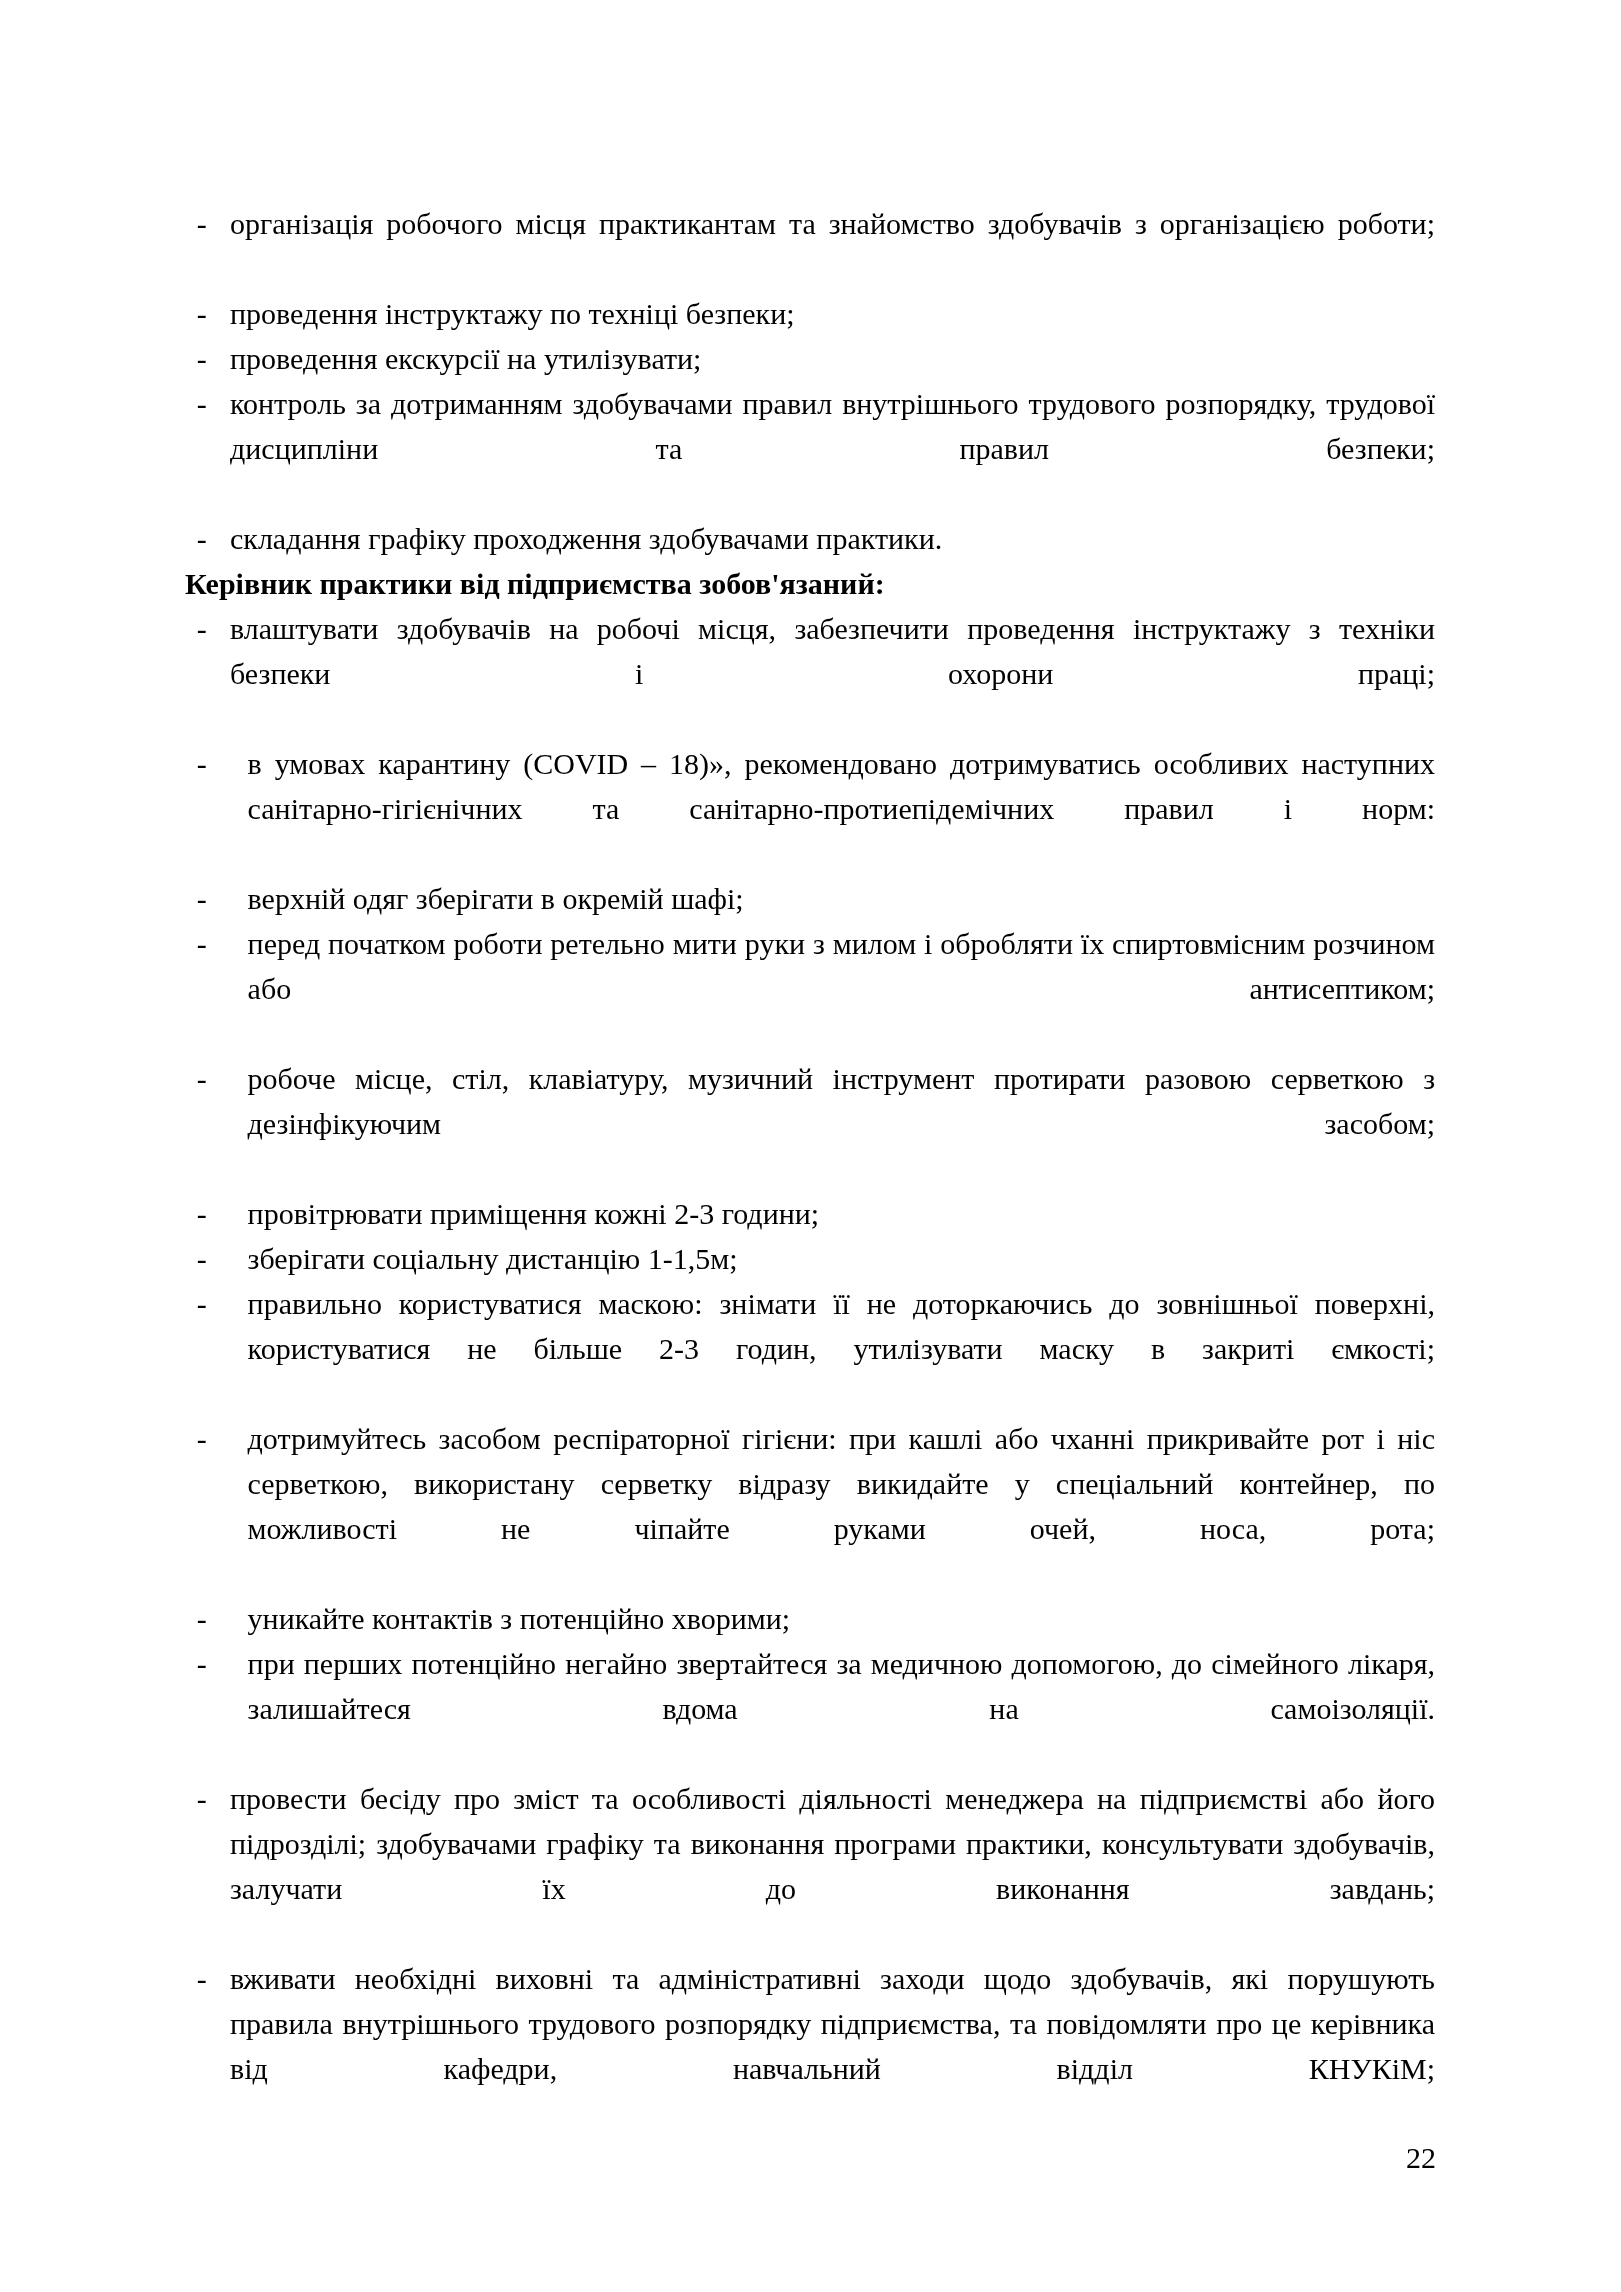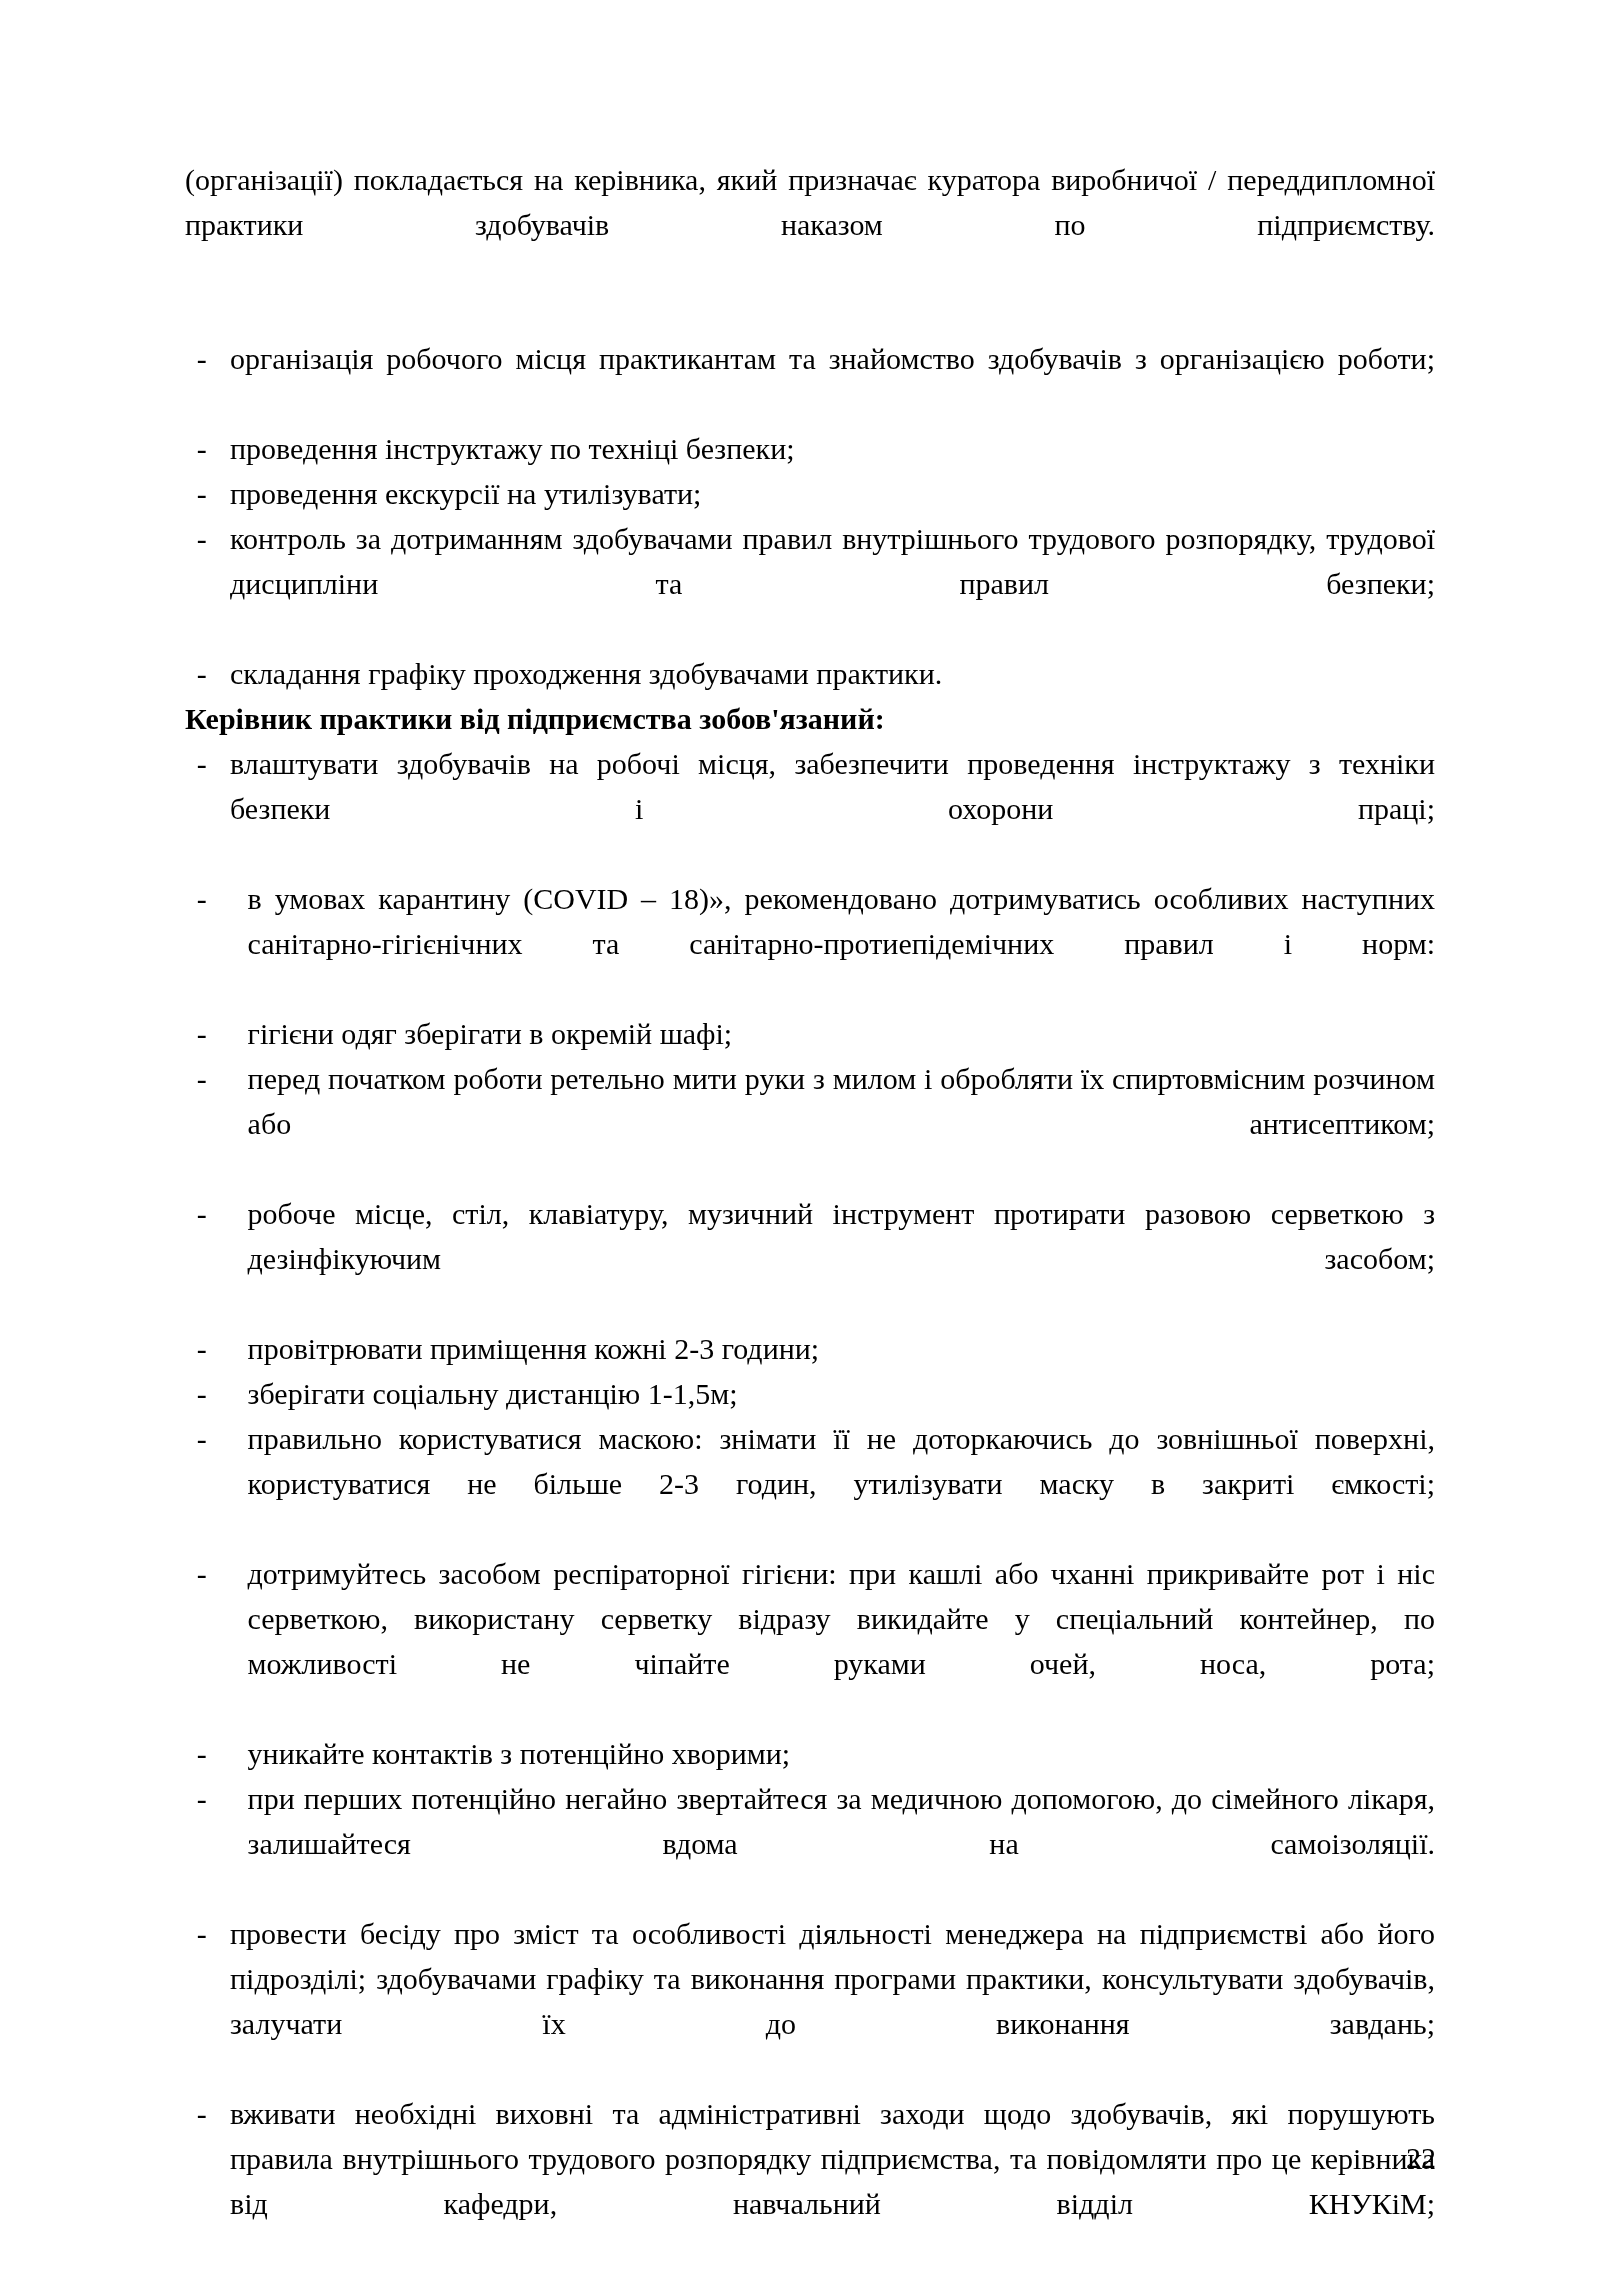--- a/index.html
+++ b/index.html
@@ -107,21 +107,20 @@
     text-align: center;
   }
 </style>
 </head>
 <body>
 
 <div class="page">
 
   <div class="content">
 
-    <p class="para">(організації) покладається на керівника, який призначає куратора виробничої / переддипломної практики здобувачів наказом по підприємству.</p>
 
     <div class="spacer-lg"></div>
 
 
     <ul class="bullets">
       <li class="bullet">
         <span class="dash">-</span>
         <span class="li-text">організація робочого місця практикантам та знайомство здобувачів з організацією роботи;</span>
       </li>
       <li class="bullet">
@@ -148,21 +147,21 @@
       <li class="bullet">
         <span class="dash">-</span>
         <span class="li-text">влаштувати здобувачів на робочі місця, забезпечити проведення інструктажу з техніки безпеки і охорони праці;</span>
       </li>
       <li class="bullet indent">
         <span class="dash">-</span>
         <span class="li-text">в умовах карантину (COVID – 18)», рекомендовано дотримуватись особливих наступних санітарно-гігієнічних та санітарно-протиепідемічних правил і норм:</span>
       </li>
       <li class="bullet indent">
         <span class="dash">-</span>
-        <span class="li-text nofill">гігієни одяг зберігати в окремій шафі;</span>
+        <span class="li-text nofill">верхній одяг зберігати в окремій шафі;</span>
       </li>
       <li class="bullet indent">
         <span class="dash">-</span>
         <span class="li-text">перед початком роботи ретельно мити руки з милом і обробляти їх спиртовмісним розчином або антисептиком;</span>
       </li>
       <li class="bullet indent">
         <span class="dash">-</span>
         <span class="li-text">робоче місце, стіл, клавіатуру, музичний інструмент протирати разовою серветкою з дезінфікуючим засобом;</span>
       </li>
       <li class="bullet indent">

